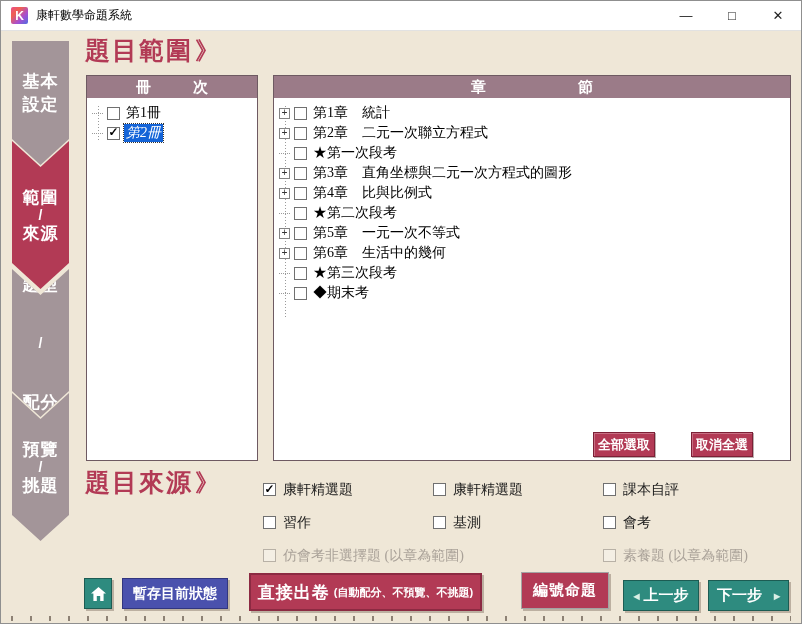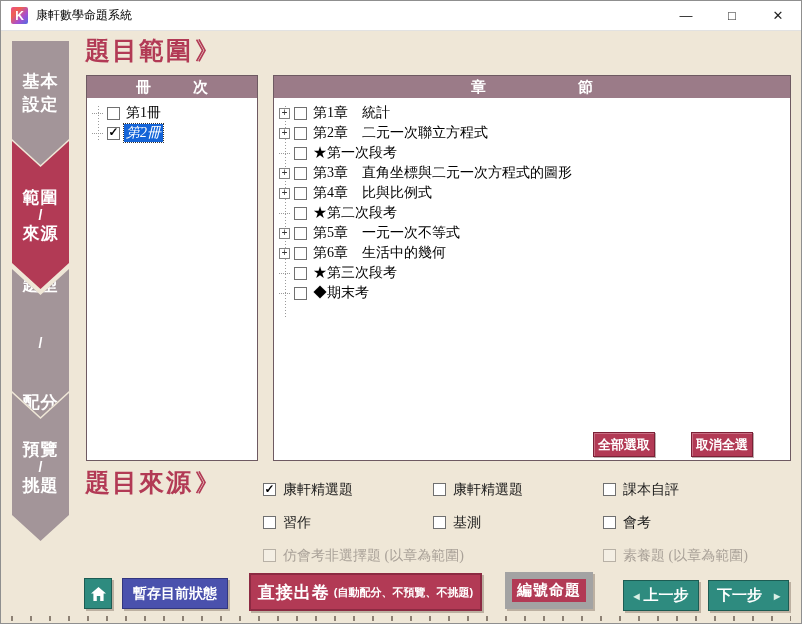--- a/index.html
+++ b/index.html
@@ -84,22 +84,22 @@
   
   .fbtn { position:absolute; color:#fff; font-weight:bold; display:flex; align-items:center;
     justify-content:center; box-shadow:2px 2px 0 rgba(95,75,60,.35); }
   #btn-home { left:83px; top:577px; width:28px; height:31px; background:#2e8b7f; border:1px solid #1c5c53; }
   #btn-save { left:121px; top:577px; width:106px; height:31px; background:#4a51ad;
     border:1px solid #32367f; font-size:14px; }
   #btn-direct { left:248px; top:572px; width:233px; height:38px; background:#b23a55;
     border:2px solid #8c2a42; gap:4px; }
   #btn-direct .big { font-size:17px; letter-spacing:1px; }
   #btn-direct .small { font-size:11px; }
-  #btn-numbered { left:504px; top:571px; width:88px; height:37px; background:#b23a55;
-    border:7px solid #a3a3a3; font-size:15px; letter-spacing:1px; }
+  #btn-numbered { left:520px; top:571px; width:88px; height:37px; background:#b23a55;
+    border:1px solid #a3a3a3; font-size:15px; letter-spacing:1px; }
   #btn-prev { left:622px; top:579px; width:76px; height:31px; background:#2e8b7f;
     border:1px solid #1c5c53; font-size:15px; gap:4px; }
   #btn-next { left:707px; top:579px; width:81px; height:31px; background:#2e8b7f;
     border:1px solid #1c5c53; font-size:15px; gap:12px; }
   .arrow { font-size:12px; color:#d9efe5; }
   
   .bottom-dashes { position:absolute; left:10px; right:10px; bottom:2px; height:5px;
     background:repeating-linear-gradient(to right,#8d8174 0 2px,transparent 2px 19px); }
 </style>
 </head>

